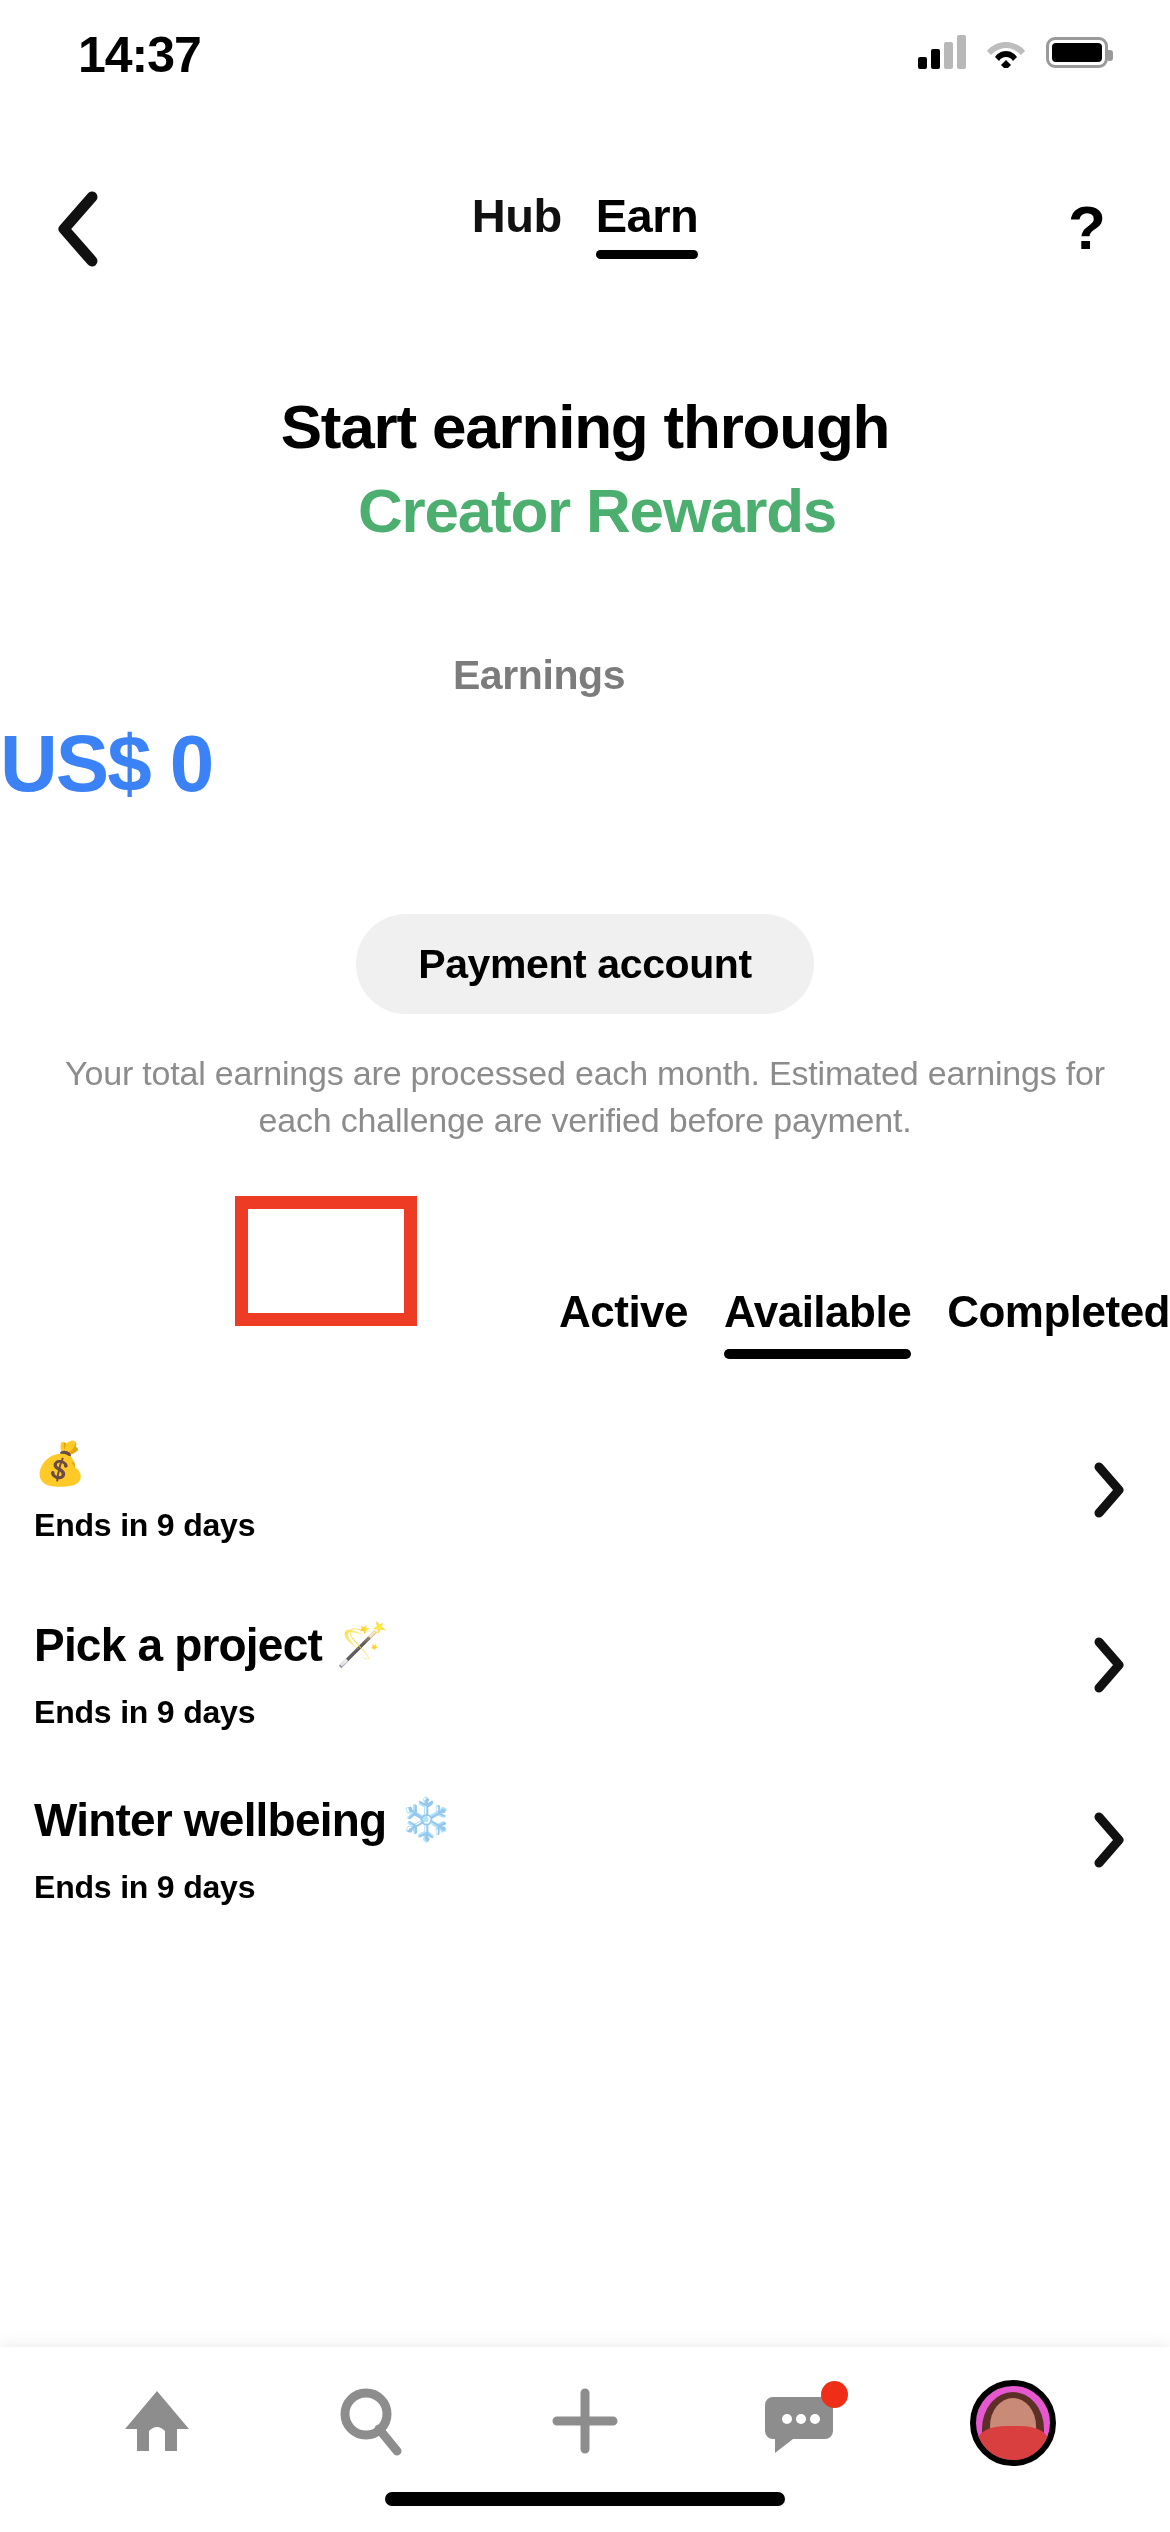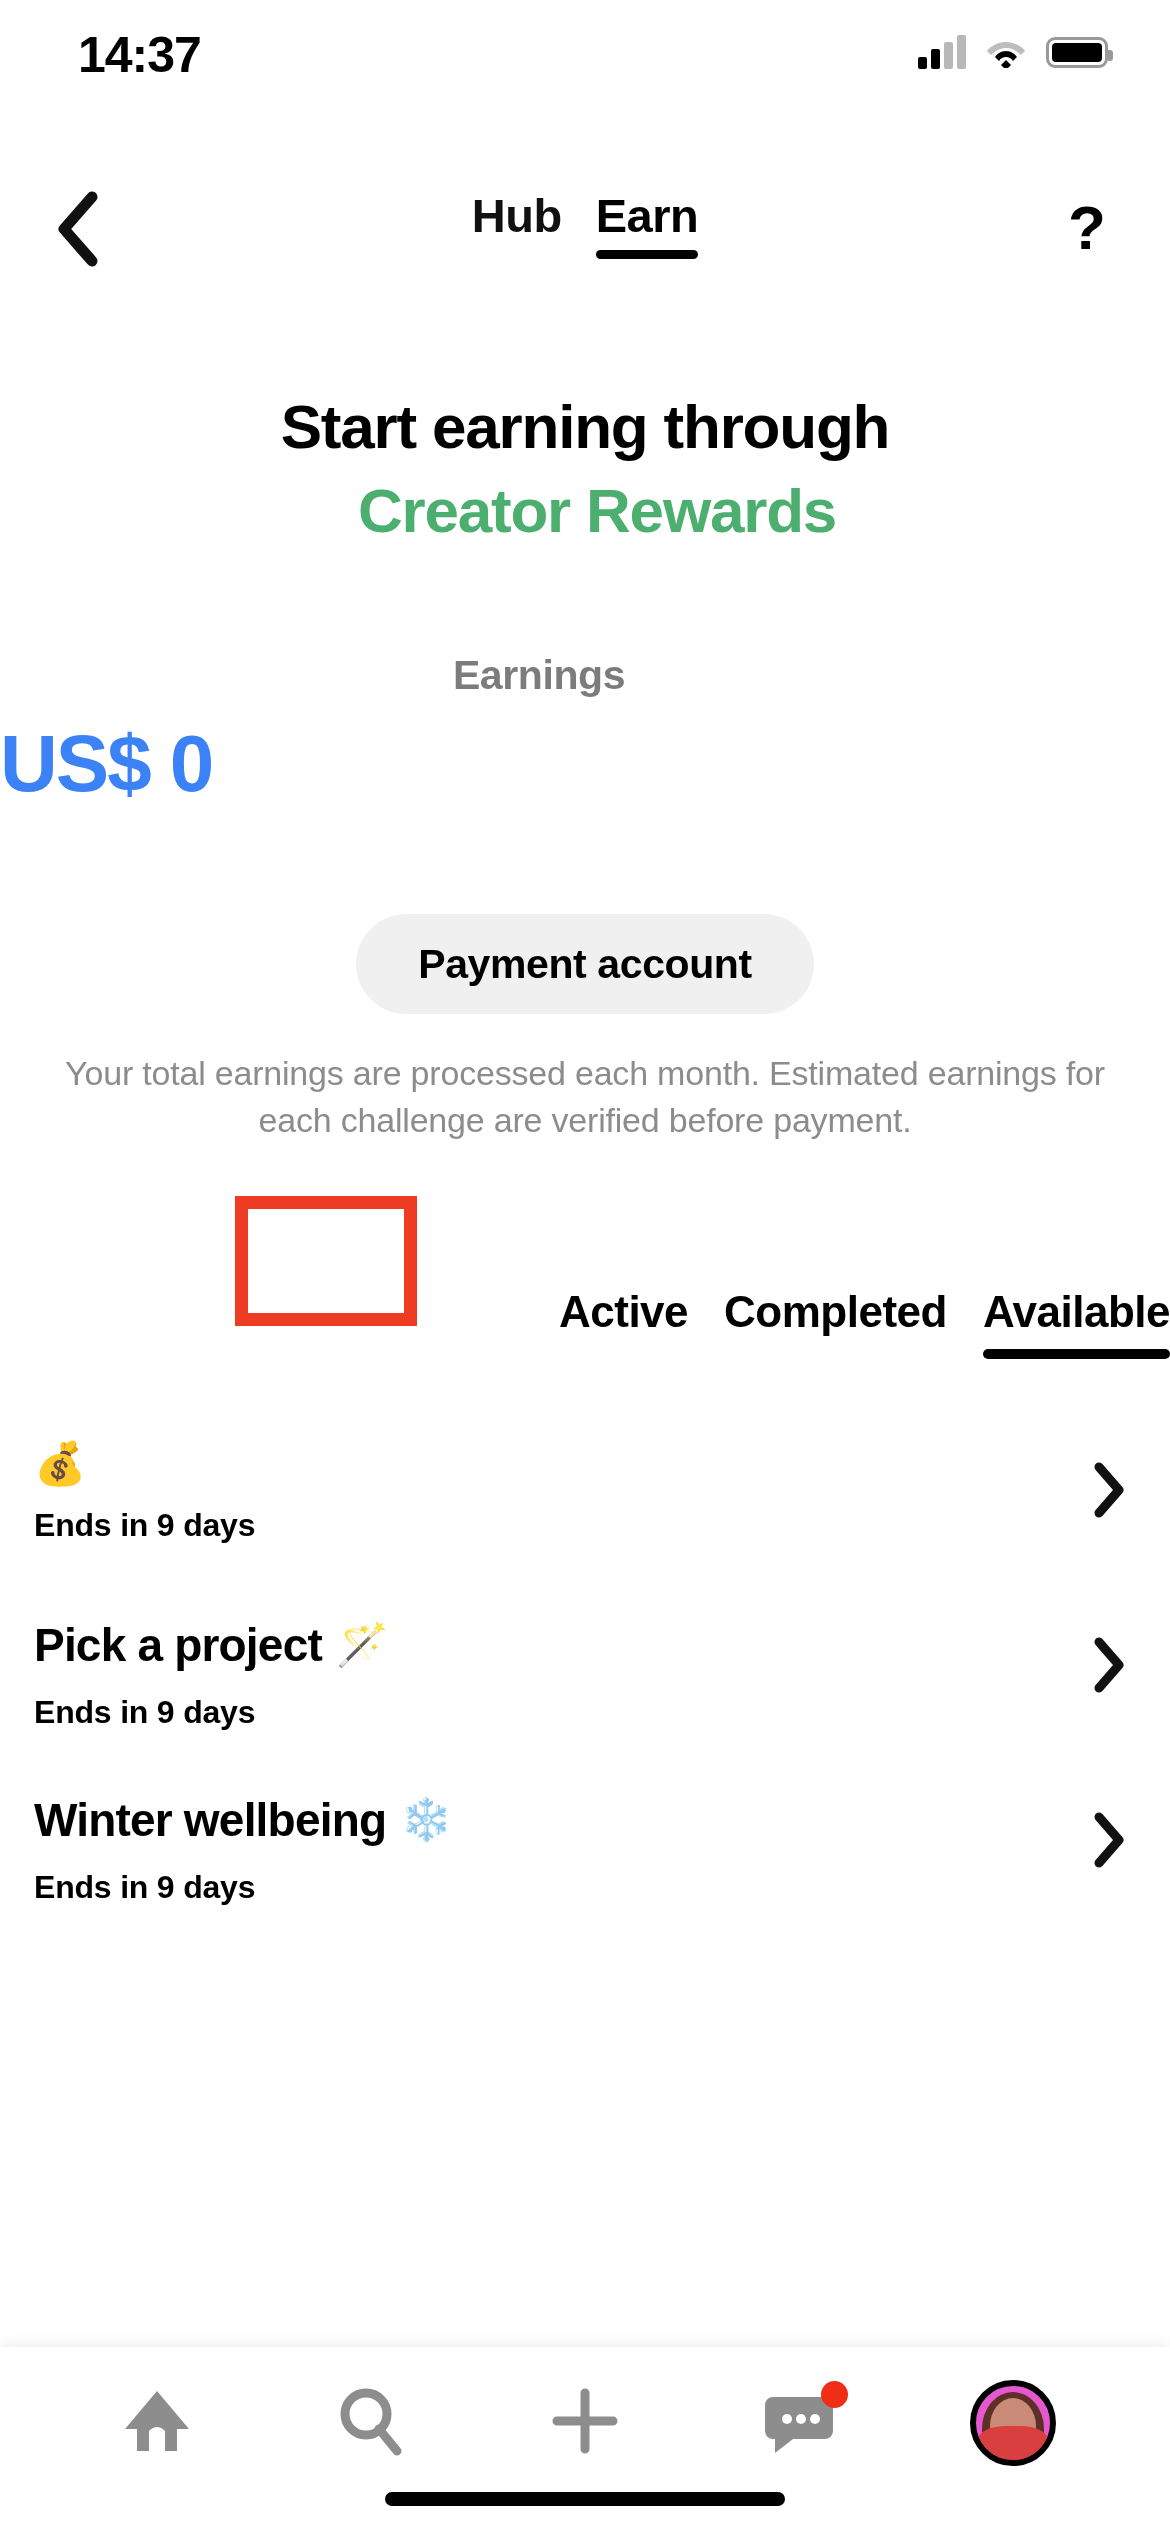--- a/index.html
+++ b/index.html
@@ -242,25 +242,25 @@
     <button class="pay-btn">Payment account</button>
   </div>
 
   <div class="disclaimer">Your total earnings are processed each month. Estimated earnings for each challenge are verified before payment.</div>
 
   <div class="ctabs">
     <div class="ctab">
       <span>Active</span>
     </div>
     <div class="ctab">
-      <span>Completed</span>
-    </div>
-    <div class="ctab">
       <span>Available</span>
       <span class="ctab-underline"></span>
+    </div>
+    <div class="ctab">
+      <span>Completed</span>
     </div>
   </div>
   <div class="annot-box" id="annotBox" style="border-color: rgb(238, 59, 35);"></div>
 
   <div class="list">
 
     <div class="list-item">
       <div class="li-title">
         <span class="li-emoji">💰</span>
       </div>

